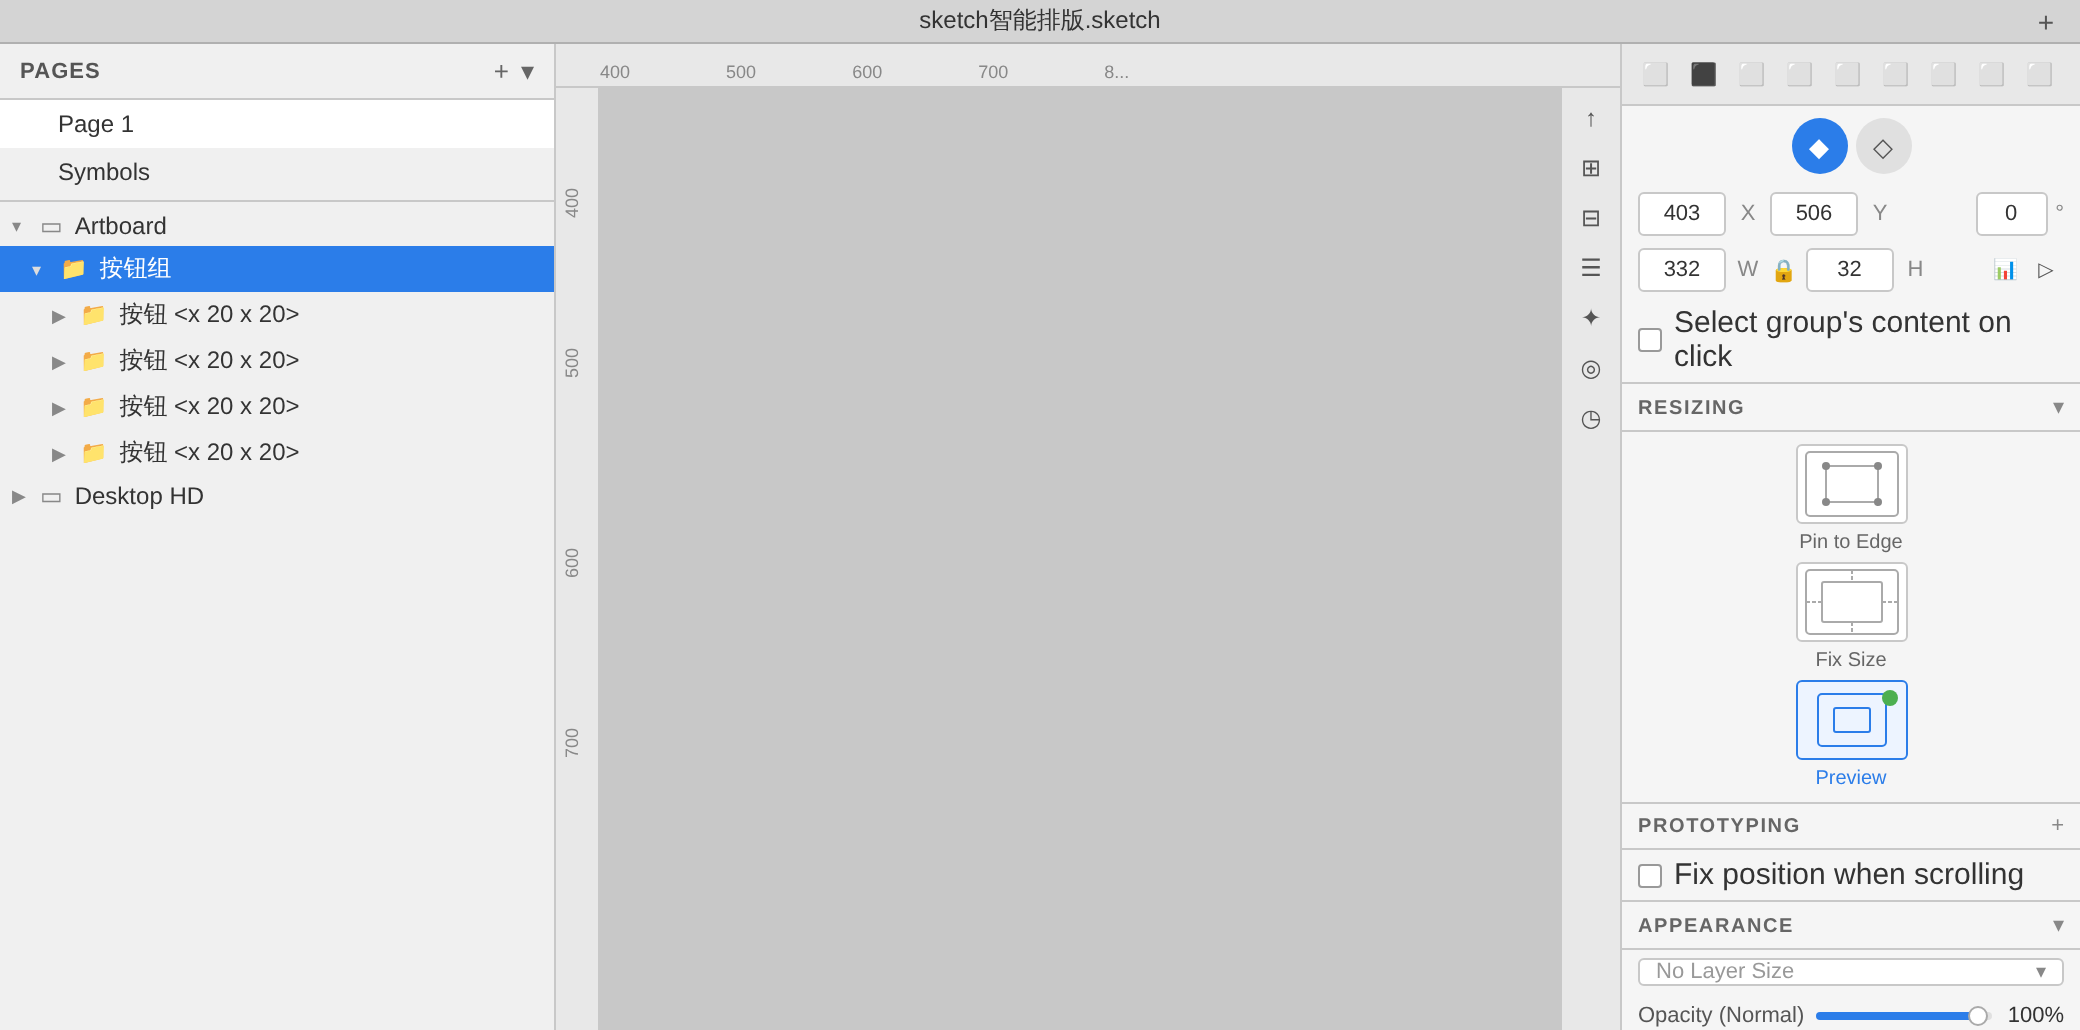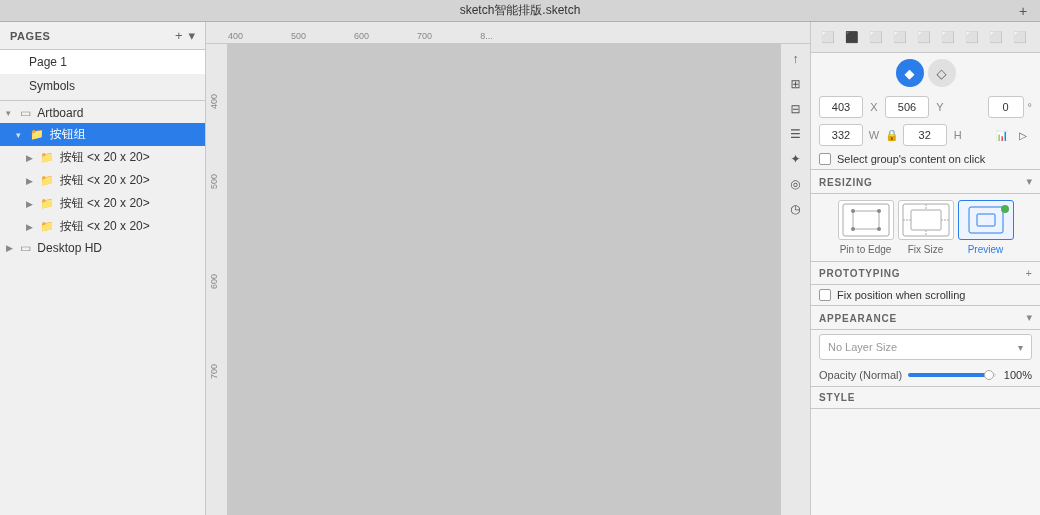--- a/index.html
+++ b/index.html
@@ -36,21 +36,21 @@
     
     
     .main-layout {
       display: flex;
       flex: 1;
       overflow: hidden;
     }
     
     
     .left-sidebar {
-      width: 206px;
+      width: 278px;
       background: #f0f0f0;
       border-right: 1px solid #c8c8c8;
       display: flex;
       flex-direction: column;
       flex-shrink: 0;
     }
     
     .sidebar-header {
       display: flex;
       align-items: center;
@@ -254,21 +254,21 @@
     }
     .check-box {
       width: 12px;
       height: 12px;
       border: 1px solid #999;
       border-radius: 2px;
       background: #fff;
       flex-shrink: 0;
     }
     .check-label {
-      font-size: 11px;
+      font-size: 15px;
       color: #333;
     }
     
     
     .section-header {
       display: flex;
       align-items: flex-end;
       justify-content: space-between;
       padding: 5px 8px;
       border-top: 1px solid #c8c8c8;
@@ -285,21 +285,22 @@
       font-size: 11px;
       color: #888;
       cursor: pointer;
     }
     
     
     .resizing-cards {
       display: flex;
       gap: 4px;
       padding: 6px 8px;
-      justify-content: center;
+      justify-content: flex-end;
+      flex-direction: column;
     }
     .resize-card {
       display: flex;
       flex-direction: column;
       align-items: center;
       gap: 4px;
       cursor: pointer;
     }
     .resize-card-box {
       width: 56px;

